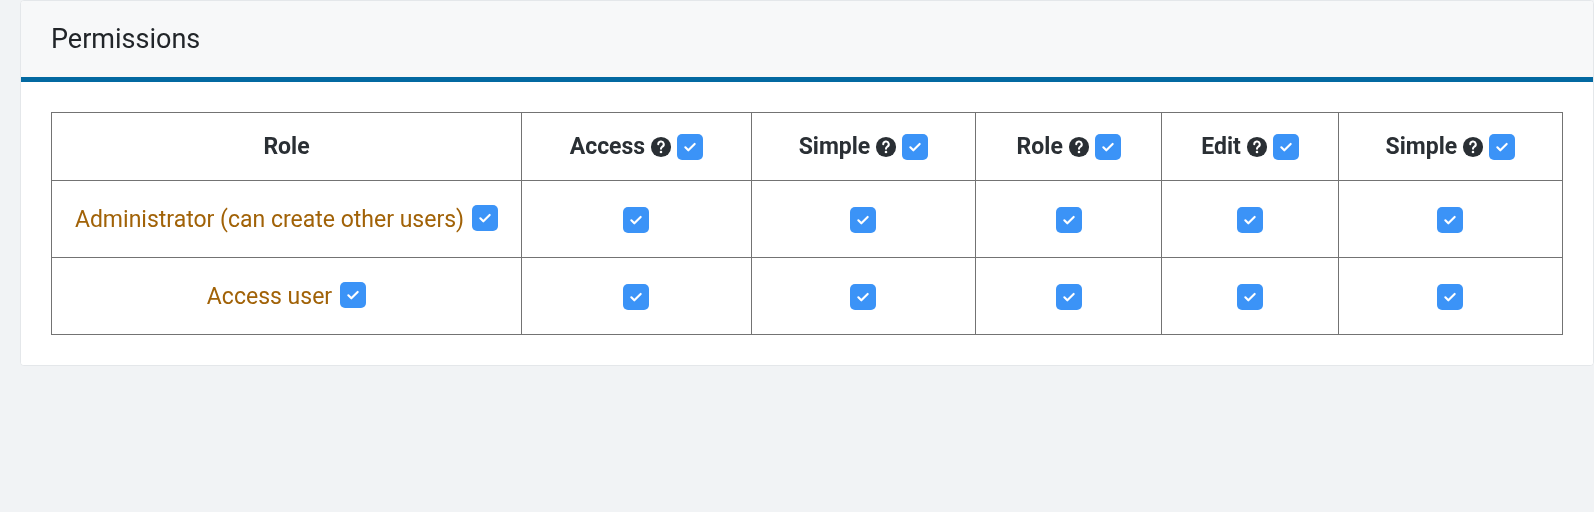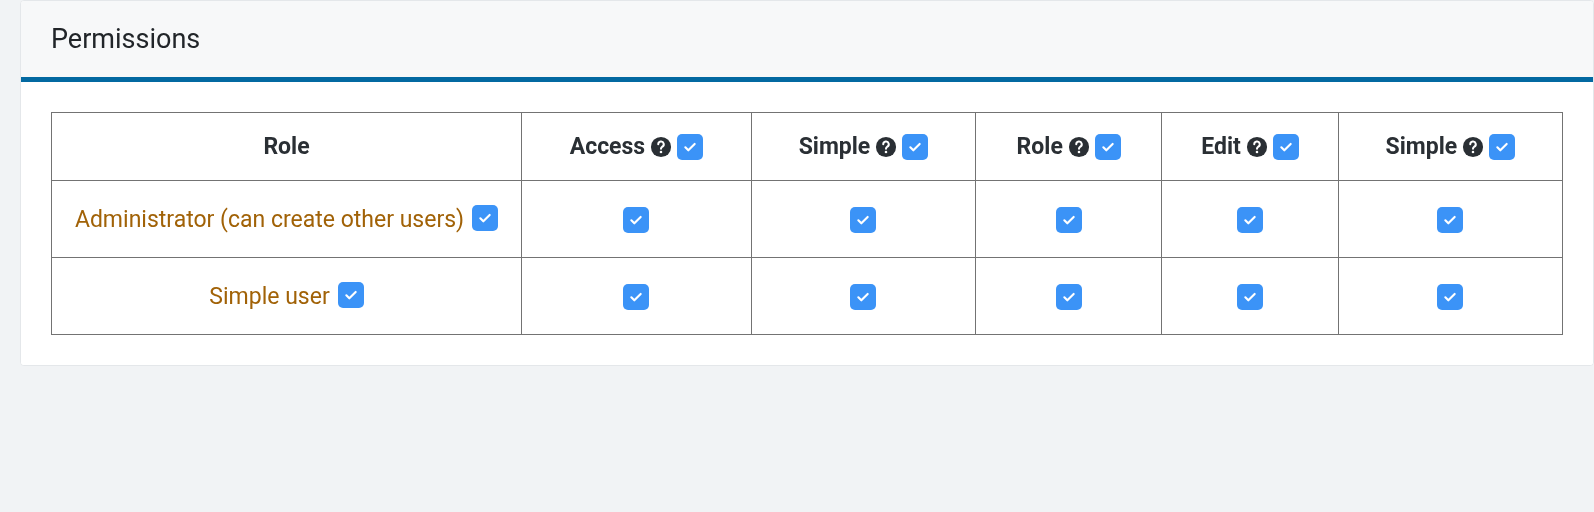--- a/index.html
+++ b/index.html
@@ -236,21 +236,21 @@
                 <svg width="16" height="16" viewBox="0 0 24 24">
                     <path d="M5 12.5l4.5 4.5L19 7.5" stroke="#fff" stroke-width="3.2" fill="none" stroke-linecap="round" stroke-linejoin="round"></path>
                   </svg>
               </span>
             </td>
           </tr>
 
           <tr>
             <td>
               <span class="role-inner">
-                <span>Simple user</span>
+                <span>Access user</span>
                 <span class="chk">
                   <svg width="16" height="16" viewBox="0 0 24 24">
                       <path d="M5 12.5l4.5 4.5L19 7.5" stroke="#fff" stroke-width="3.2" fill="none" stroke-linecap="round" stroke-linejoin="round"></path>
                     </svg>
                 </span>
               </span>
             </td>
             <td>
               <span class="chk">
                 <svg width="16" height="16" viewBox="0 0 24 24">

